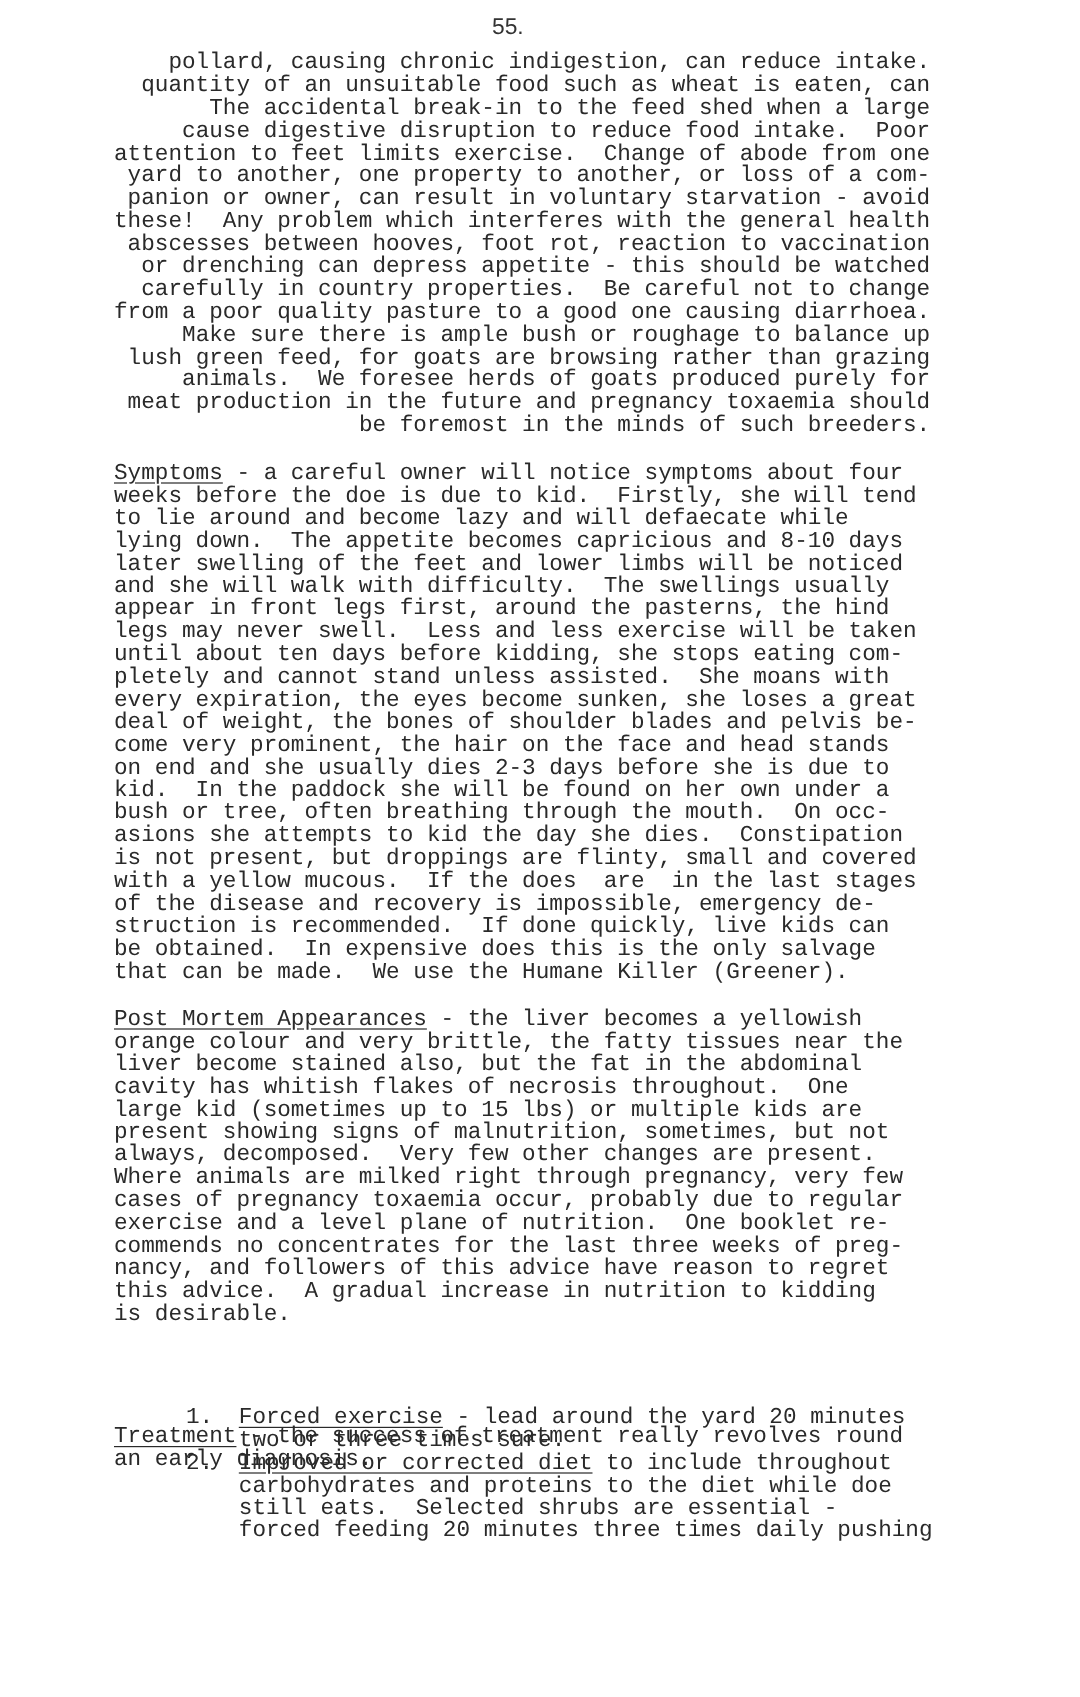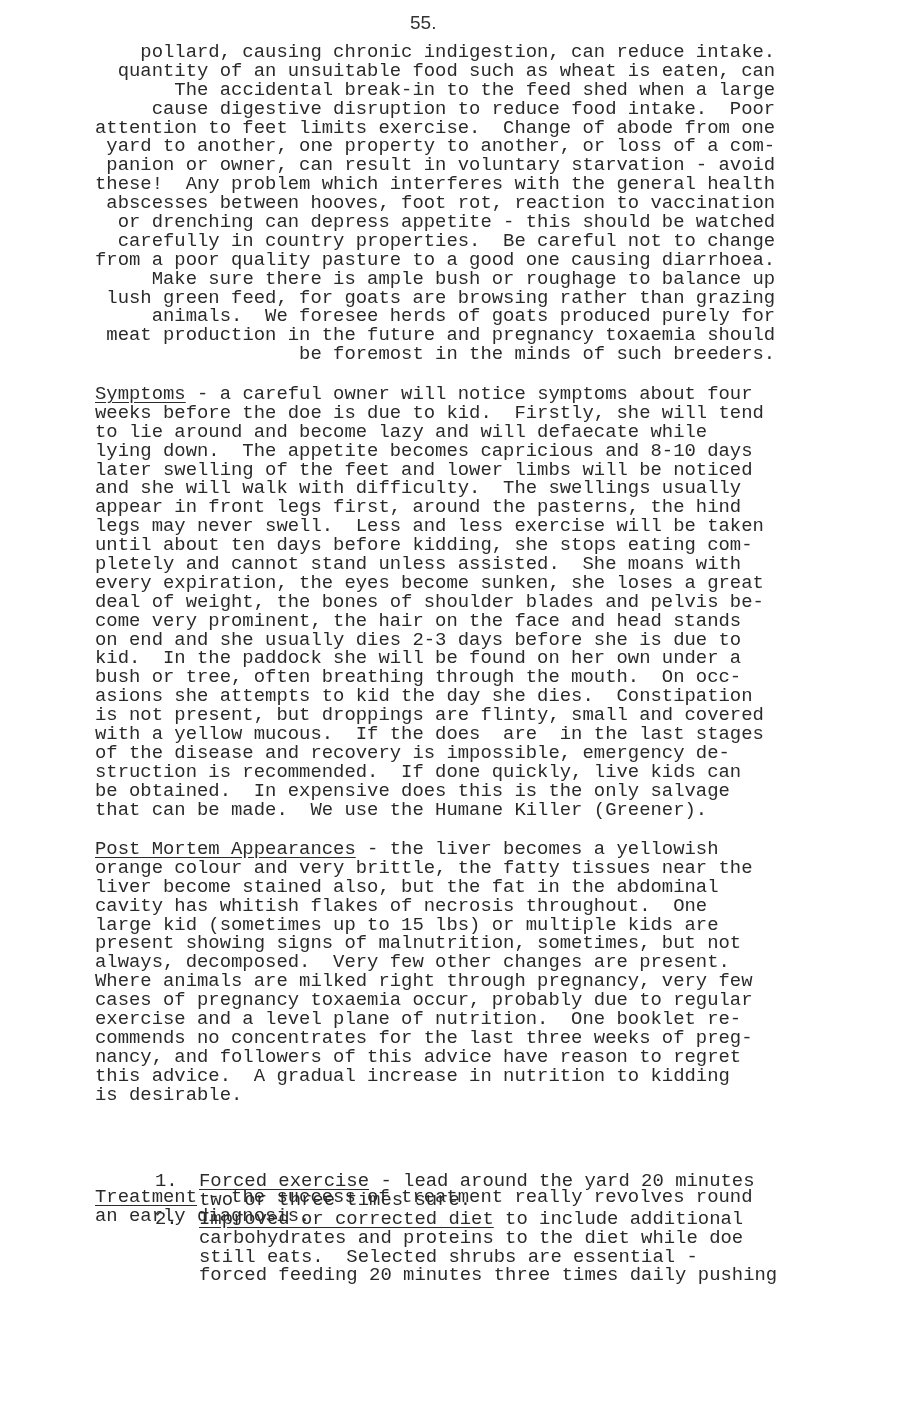--- a/index.html
+++ b/index.html
@@ -108,21 +108,21 @@
     <div class="item">
       <span class="item-num">1.</span>
       <div class="item-body">
         <div class="line"><span class="u">Forced exercise</span><span> - lead around the yard 20 minutes</span></div>
         <div class="line">two or three times sure.</div>
       </div>
     </div>
     <div class="item">
       <span class="item-num">2.</span>
       <div class="item-body">
-        <div class="line"><span class="u">Improved or corrected diet</span><span> to include additional</span></div>
+        <div class="line"><span class="u">Improved or corrected diet</span><span> to include throughout</span></div>
         <div class="line">carbohydrates and proteins to the diet while doe</div>
         <div class="line">still eats.  Selected shrubs are essential -</div>
         <div class="line">forced feeding 20 minutes three times daily pushing</div>
       </div>
     </div>
   </div>
 
 </div>
 
 </body></html>

